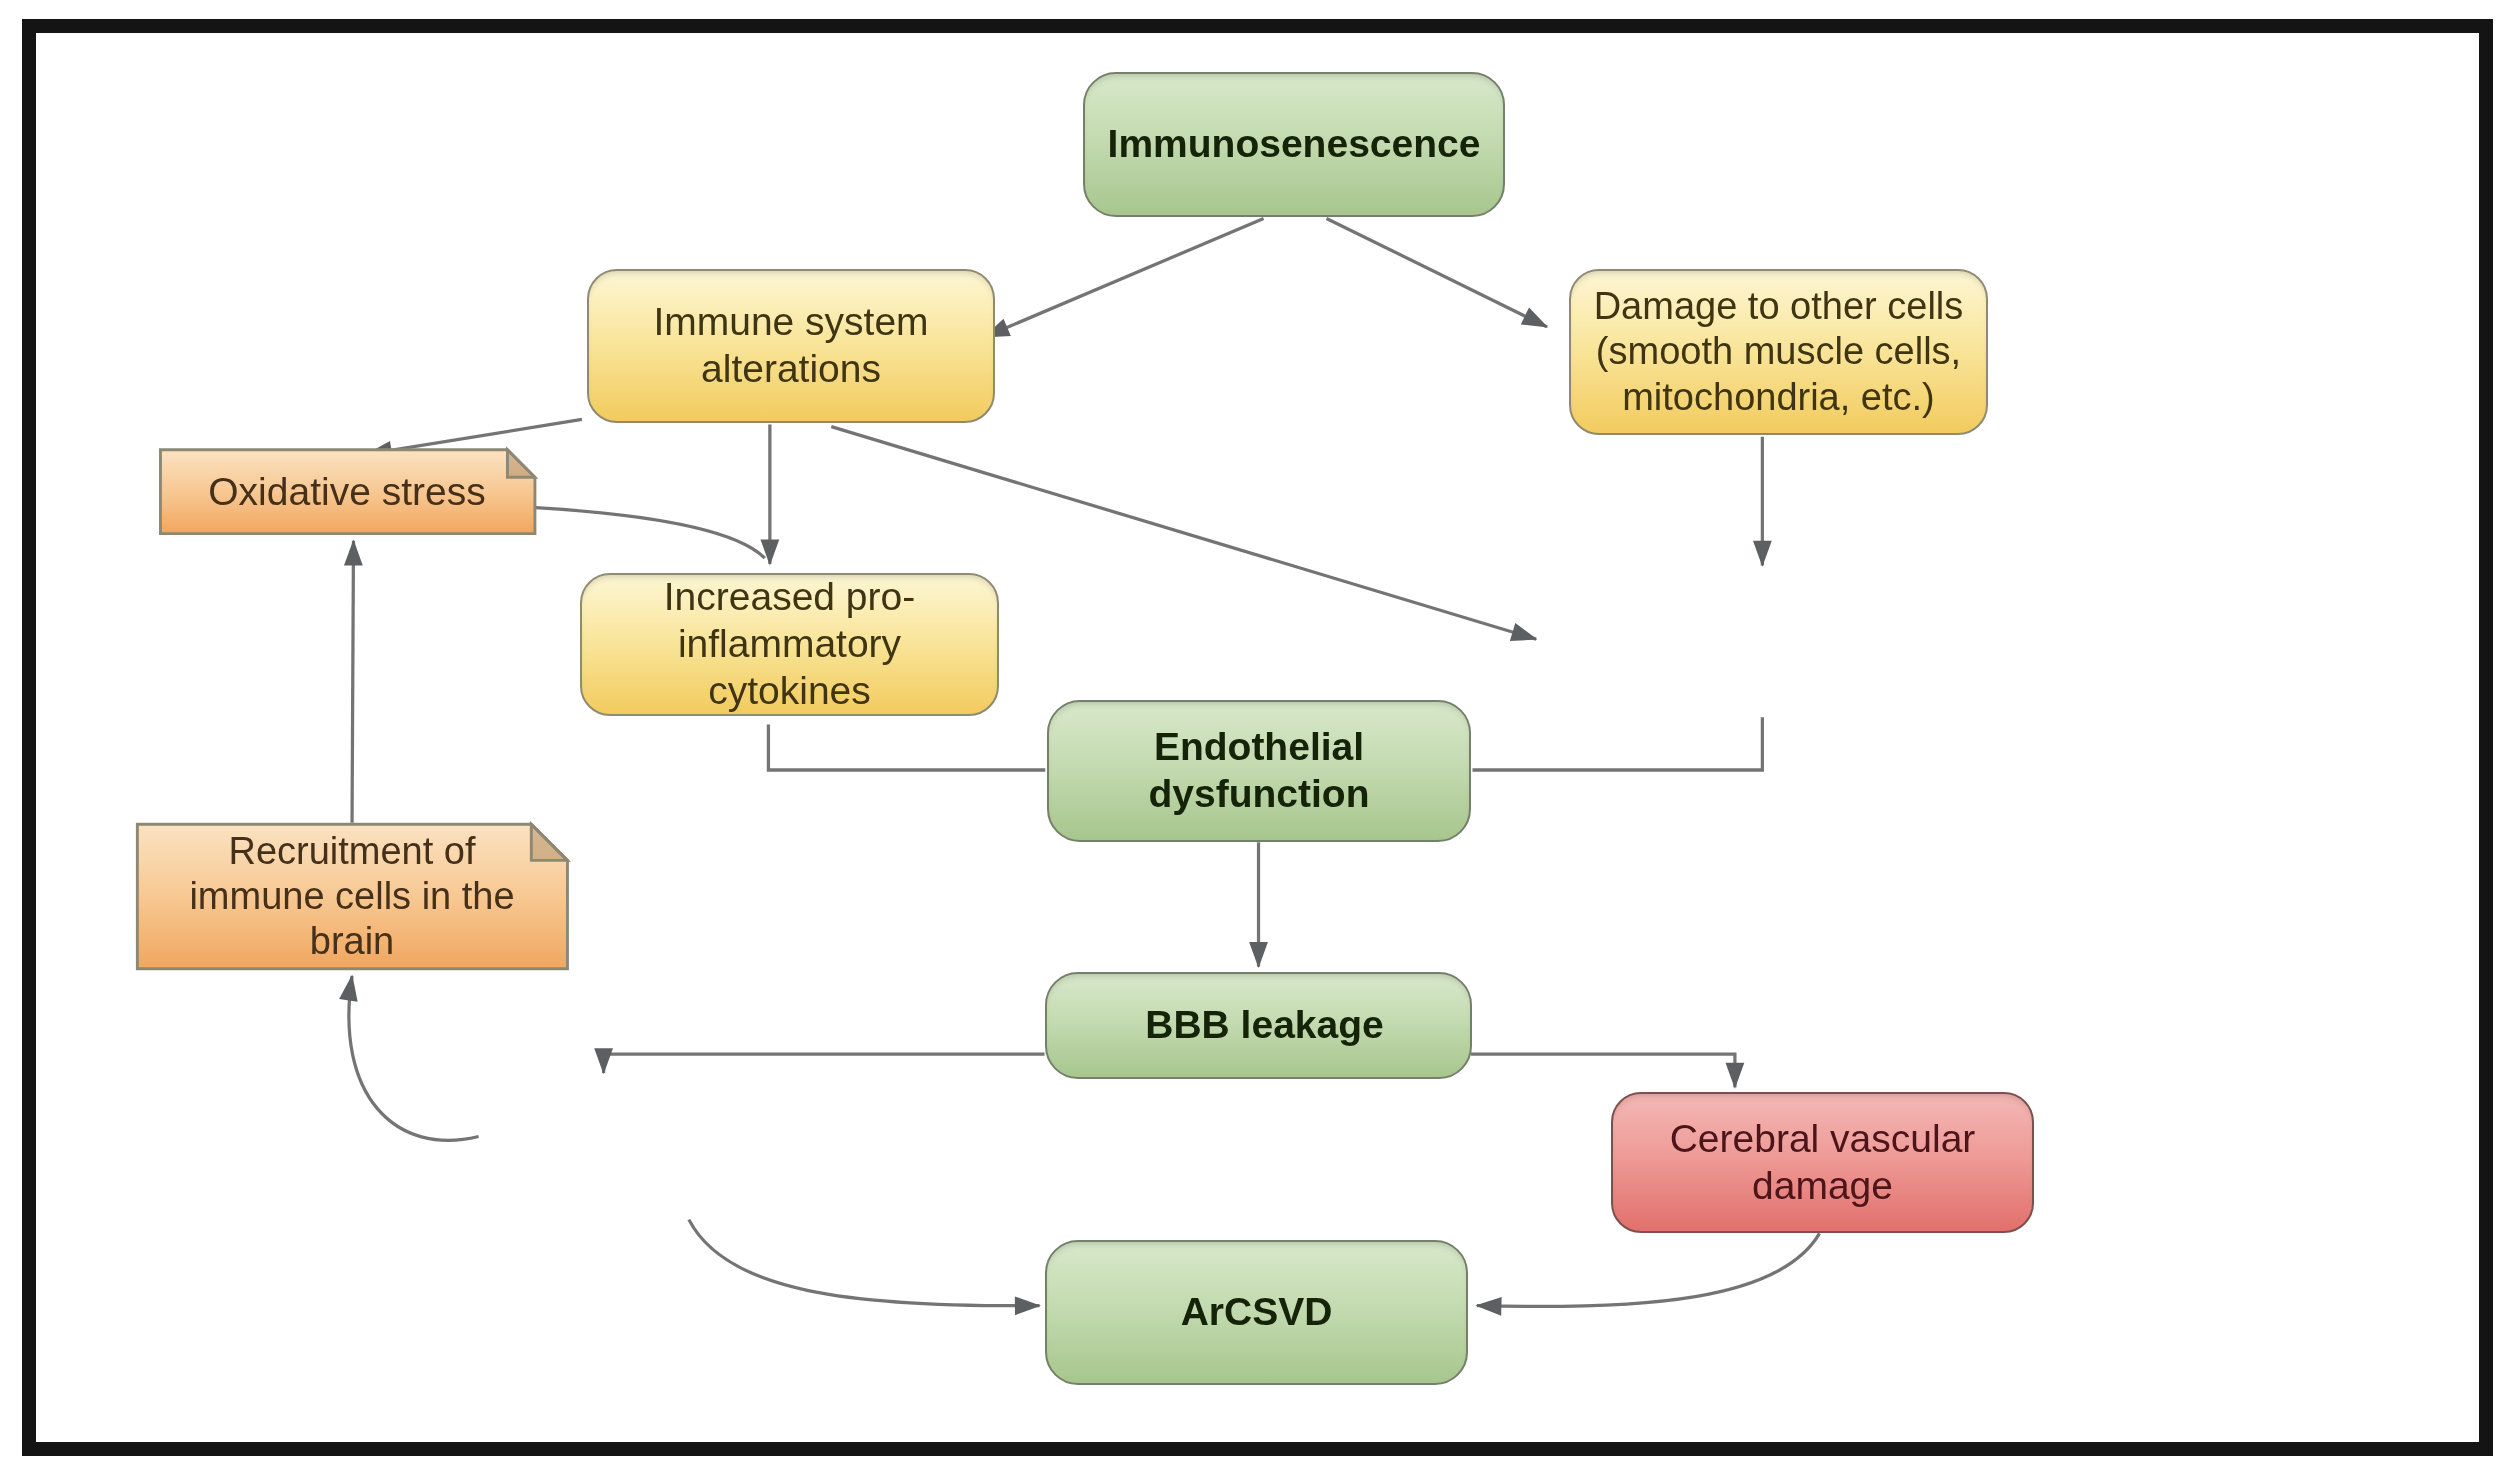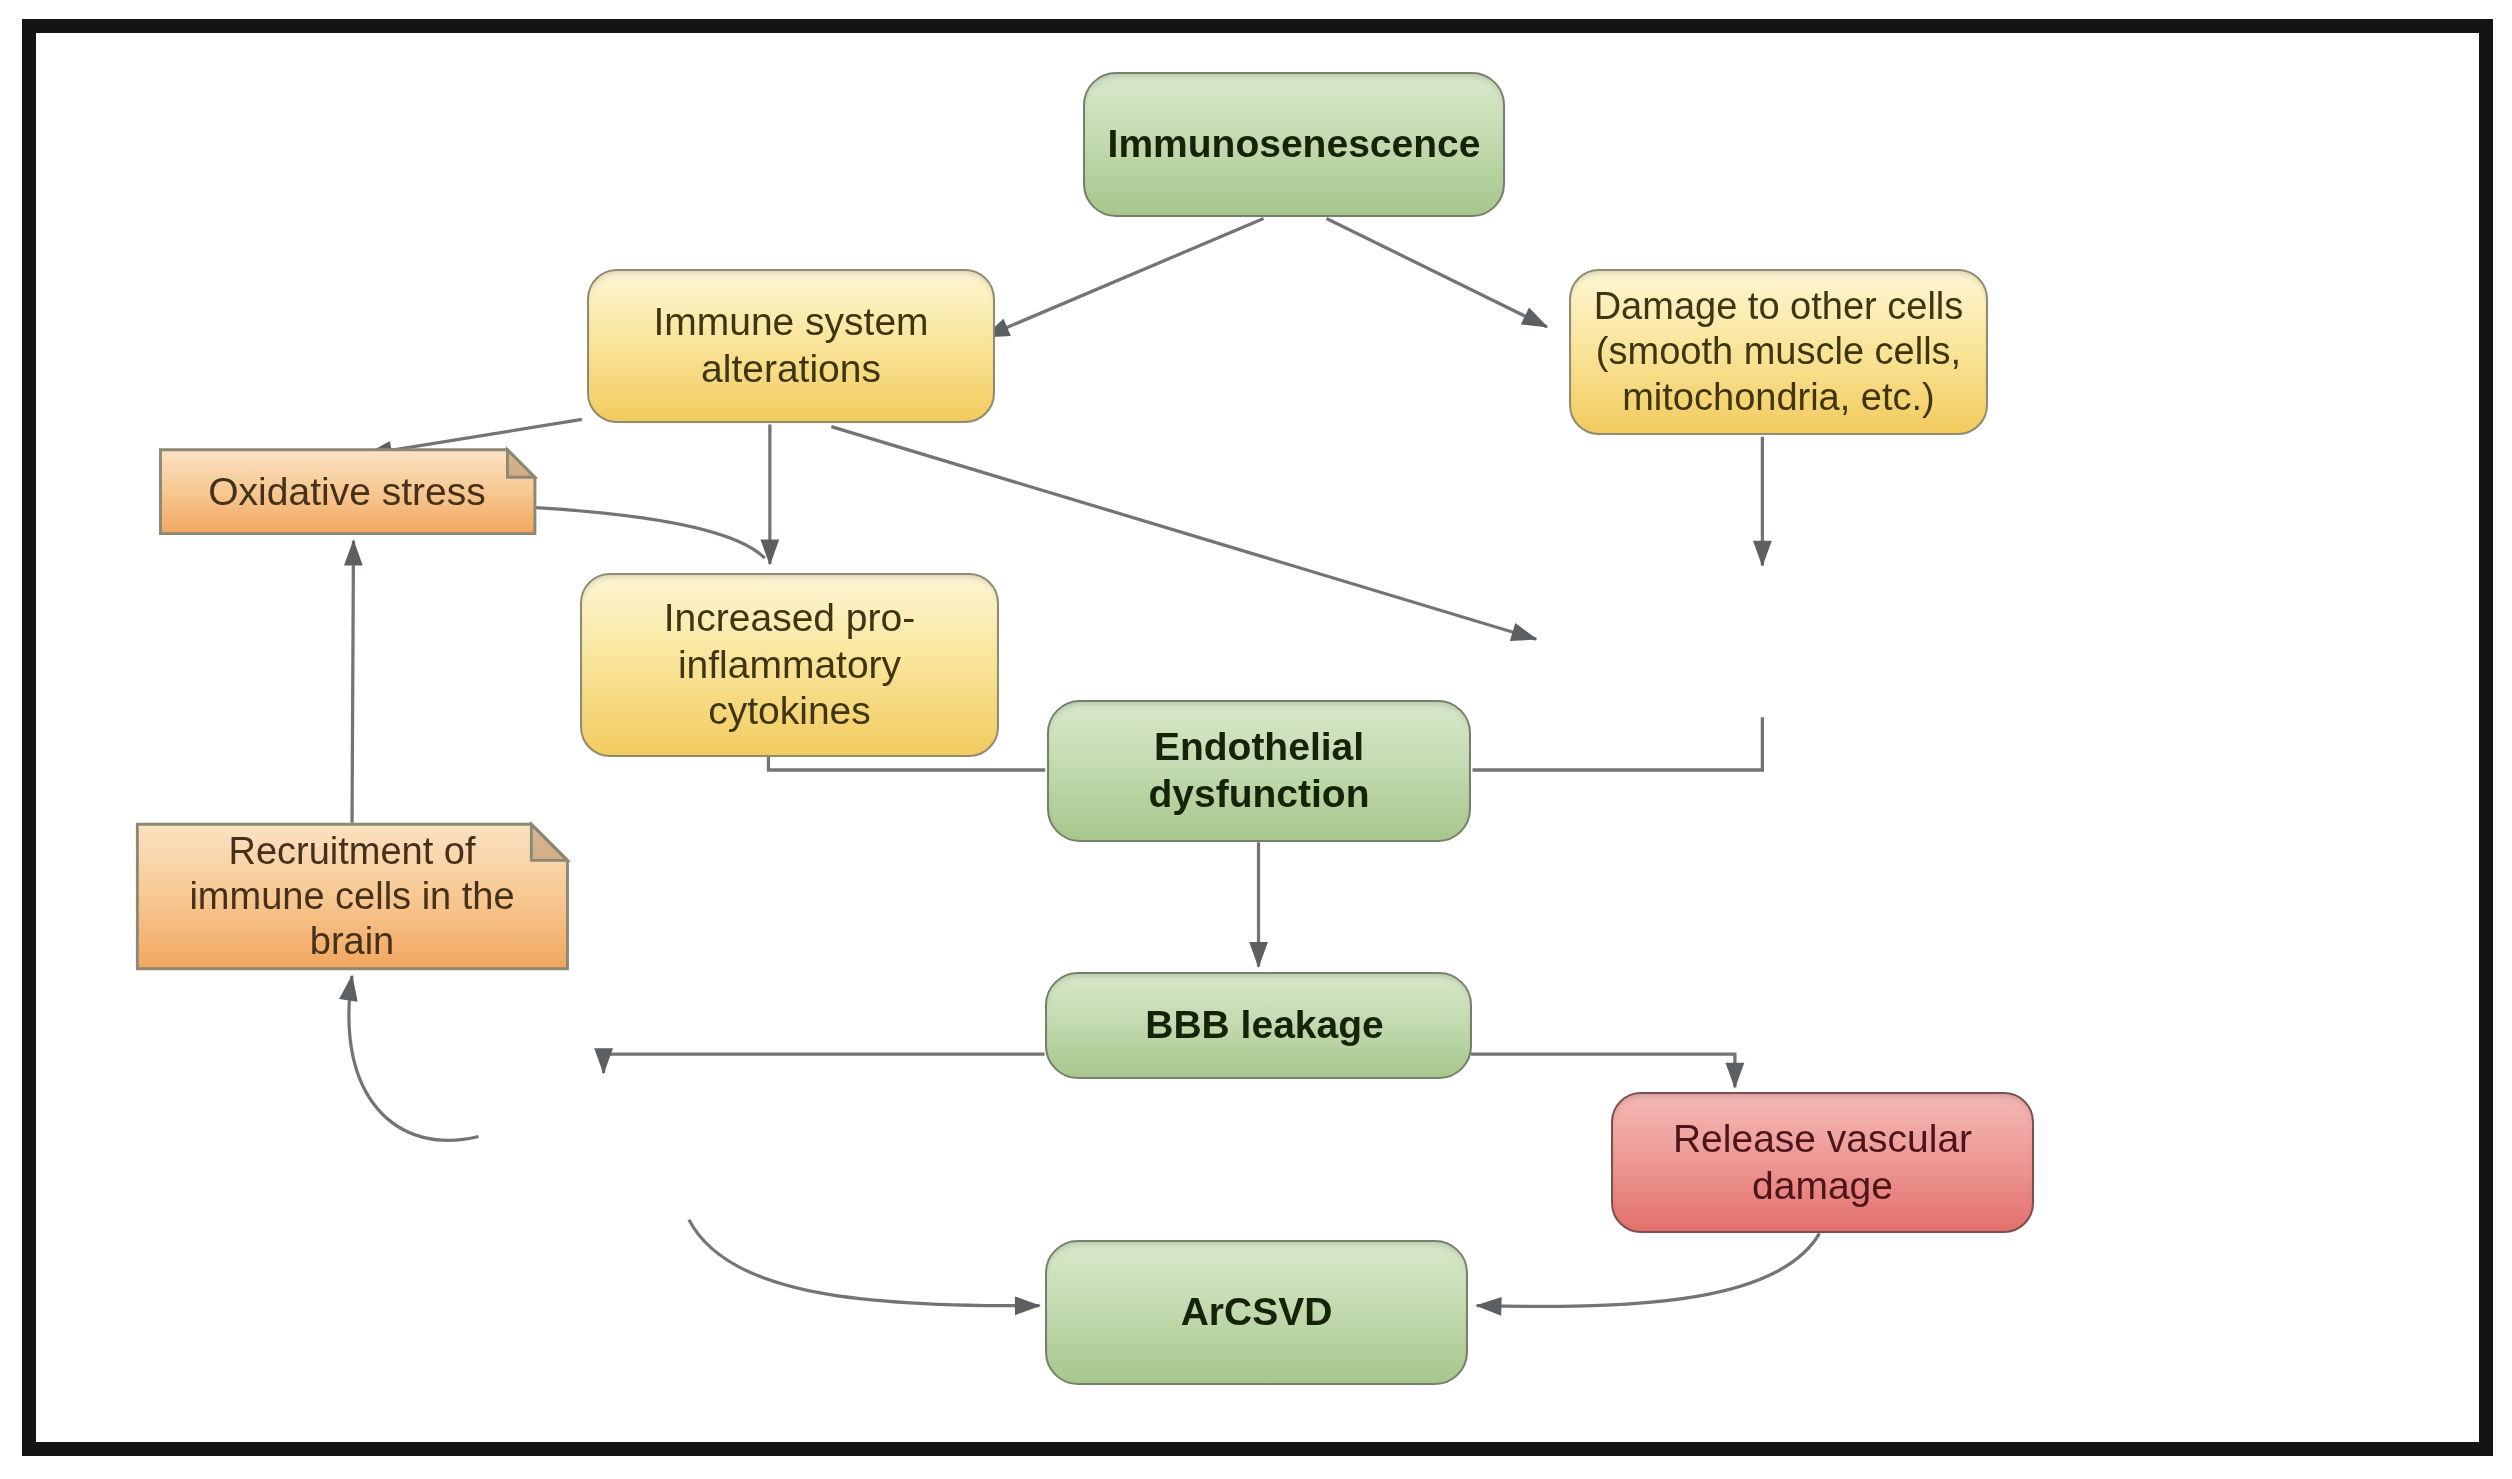--- a/index.html
+++ b/index.html
@@ -40,21 +40,21 @@
     border-color:#7c504f;color:#4d151a;border-radius:30px;
   }
   .note-label{
     position:absolute;box-sizing:border-box;background:transparent;border:none;
     display:flex;align-items:center;justify-content:center;text-align:center;
     color:#45301a;font-size:39px;line-height:1.18;box-shadow:none;
   }
   #n-immunosenescence{left:1047px;top:72px;width:422px;height:145px;margin-left:36px;}
   #n-immune{left:571px;top:269px;width:408px;height:154px;}
   #n-damage{left:1553px;top:269px;width:419px;height:166px;font-size:38px;}
-  #n-increased{left:564px;top:573px;width:419px;height:184px;}
+  #n-increased{left:564px;top:573px;width:419px;height:143px;}
   #n-sasp{left:1553px;top:573px;width:422px;height:145px;}
   #n-endothelial{left:1047px;top:700px;width:424px;height:142px;}
   #n-bbb{left:1045px;top:972px;width:427px;height:107px;padding-left:28px;}
   #n-release{left:477px;top:1077px;width:425px;height:141px;}
   #n-cerebral{left:1611px;top:1092px;width:423px;height:141px;}
   #n-arcsvd{left:1045px;top:1240px;width:423px;height:145px;}
   #n-oxidative{left:160px;top:450px;width:374px;height:84px;font-size:39px;}
   #n-recruitment{left:137px;top:824px;width:430px;height:145px;font-size:38px;padding:1.4px 43px;}
 </style>
 </head>
@@ -132,20 +132,20 @@
   <div class="note-label" id="n-recruitment">
     <span>Recruitment of immune cells in the brain</span>
   </div>
 
   <div class="box green" id="n-bbb">
     <span>BBB leakage</span>
   </div>
 
 
   <div class="box red" id="n-cerebral">
-    <span>Release vascular damage</span>
+    <span>Cerebral vascular damage</span>
   </div>
 
   <div class="box green" id="n-arcsvd">
     <span>ArCSVD</span>
   </div>
 </div>
 
 
 </body></html>

